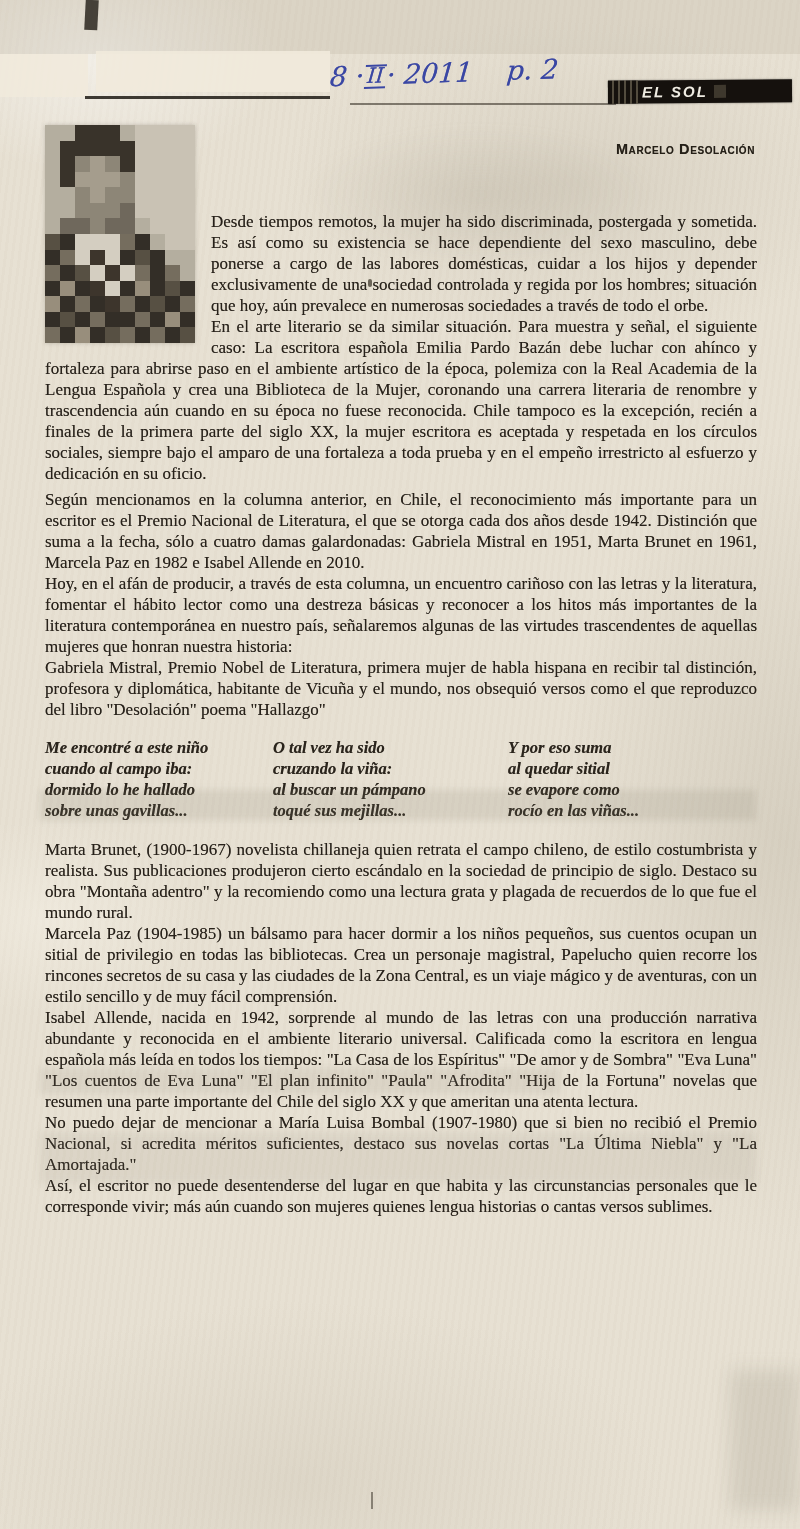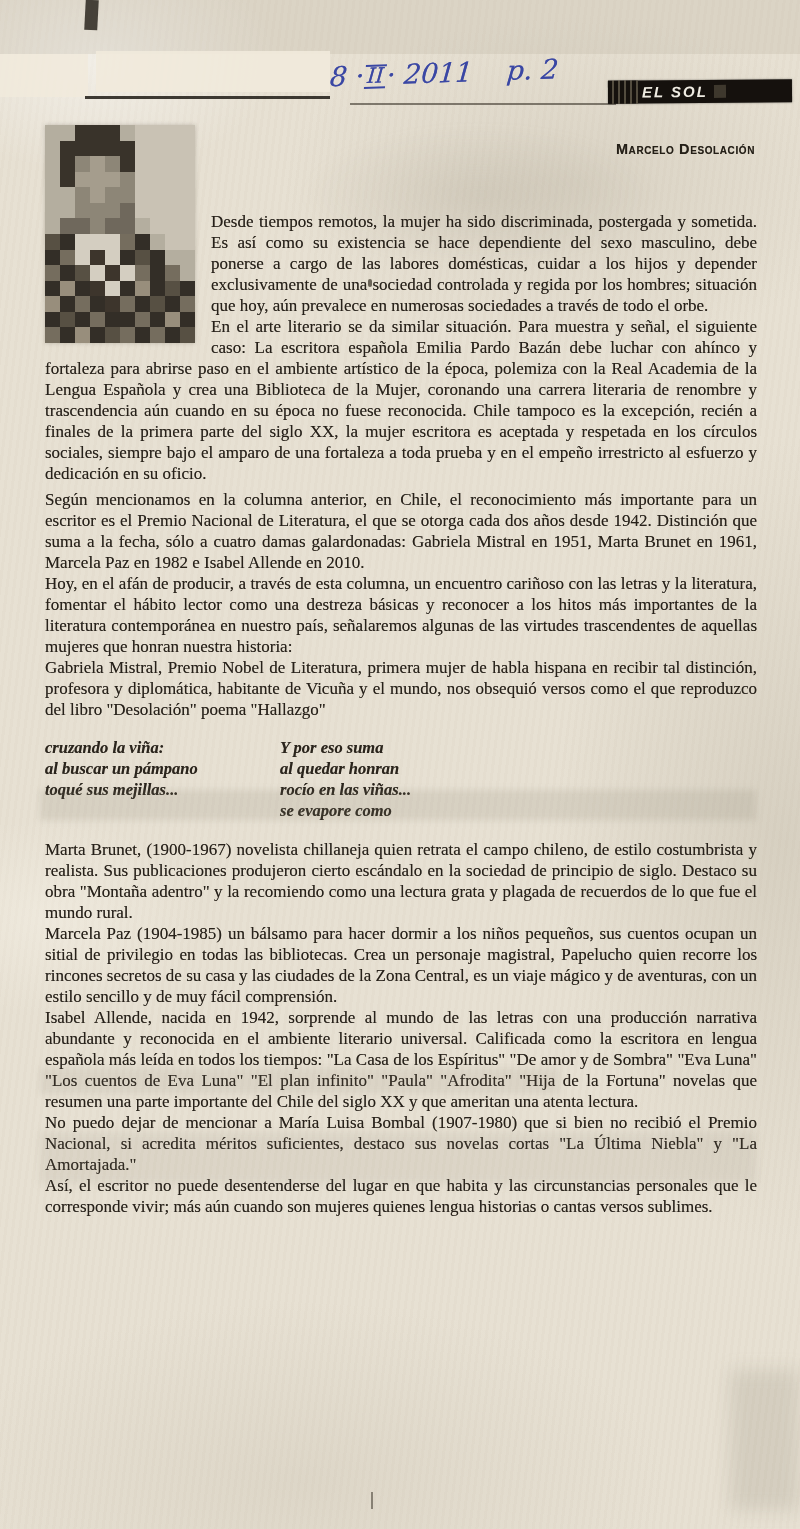--- a/index.html
+++ b/index.html
@@ -269,30 +269,37 @@
       <div class="byline">Marcelo Desolación</div>
     </div>
 
     <p class="p-first">Desde tiempos remotos, la mujer ha sido discriminada, postergada y sometida. Es así como su existencia se hace dependiente del sexo masculino, debe ponerse a cargo de las labores domésticas, cuidar a los hijos y depender exclusivamente de una sociedad controlada y regida por los hombres; situación que hoy, aún prevalece en numerosas sociedades a través de todo el orbe.</p>
     <p>En el arte literario se da similar situación. Para muestra y señal, el siguiente caso: La escritora española Emilia Pardo Bazán debe luchar con ahínco y fortaleza para abrirse paso en el ambiente artístico de la época, polemiza con la Real Academia de la Lengua Española y crea una Biblioteca de la Mujer, coronando una carrera literaria de renombre y trascendencia aún cuando en su época no fuese reconocida. Chile tampoco es la excepción, recién a finales de la primera parte del siglo XX, la mujer escritora es aceptada y respetada en los círculos sociales, siempre bajo el amparo de una fortaleza a toda prueba y en el empeño irrestricto al esfuerzo y dedicación en su oficio.</p>
     <p class="p-gap">Según mencionamos en la columna anterior, en Chile, el reconocimiento más importante para un escritor es el Premio Nacional de Literatura, el que se otorga cada dos años desde 1942. Distinción que suma a la fecha, sólo a cuatro damas galardonadas: Gabriela Mistral en 1951, Marta Brunet en 1961, Marcela Paz en 1982 e Isabel Allende en 2010.</p>
     <p>Hoy, en el afán de producir, a través de esta columna, un encuentro cariñoso con las letras y la literatura, fomentar el hábito lector como una destreza básicas y reconocer a los hitos más importantes de la literatura contemporánea en nuestro país, señalaremos algunas de las virtudes trascendentes de aquellas mujeres que honran nuestra historia:</p>
     <p>Gabriela Mistral, Premio Nobel de Literatura, primera mujer de habla hispana en recibir tal distinción, profesora y diplomática, habitante de Vicuña y el mundo, nos obsequió versos como el que reproduzco del libro "Desolación" poema "Hallazgo"</p>
 
     <div class="poem">
+      <div class="col col1">
+        <span>Me encontré a este niño</span>
+        <span>cuando al campo iba:</span>
+        <span>dormido lo he hallado</span>
+        <span>sobre unas gavillas...</span>
+      </div>
       <div class="col col2">
+        <span>O tal vez ha sido</span>
         <span>cruzando la viña:</span>
         <span>al buscar un pámpano</span>
         <span>toqué sus mejillas...</span>
       </div>
       <div class="col col3">
         <span>Y por eso suma</span>
-        <span>al quedar honran</span>
+        <span>al quedar sitial</span>
+        <span>se evapore como</span>
         <span>rocío en las viñas...</span>
-        <span>se evapore como</span>
       </div>
     </div>
 
     <p>Marta Brunet, (1900-1967) novelista chillaneja quien retrata el campo chileno, de estilo costumbrista y realista. Sus publicaciones produjeron cierto escándalo en la sociedad de principio de siglo. Destaco su obra "Montaña adentro" y la recomiendo como una lectura grata y plagada de recuerdos de lo que fue el mundo rural.</p>
     <p>Marcela Paz (1904-1985) un bálsamo para hacer dormir a los niños pequeños, sus cuentos ocupan un sitial de privilegio en todas las bibliotecas. Crea un personaje magistral, Papelucho quien recorre los rincones secretos de su casa y las ciudades de la Zona Central, es un viaje mágico y de aventuras, con un estilo sencillo y de muy fácil comprensión.</p>
     <p>Isabel Allende, nacida en 1942, sorprende al mundo de las letras con una producción narrativa abundante y reconocida en el ambiente literario universal. Calificada como la escritora en lengua española más leída en todos los tiempos: "La Casa de los Espíritus" "De amor y de Sombra" "Eva Luna" "Los cuentos de Eva Luna" "El plan infinito" "Paula" "Afrodita" "Hija de la Fortuna" novelas que resumen una parte importante del Chile del siglo XX y que ameritan una atenta lectura.</p>
     <p>No puedo dejar de mencionar a María Luisa Bombal (1907-1980) que si bien no recibió el Premio Nacional, si acredita méritos suficientes, destaco sus novelas cortas "La Última Niebla" y "La Amortajada."</p>
     <p>Así, el escritor no puede desentenderse del lugar en que habita y las circunstancias personales que le corresponde vivir; más aún cuando son mujeres quienes lengua historias o cantas versos sublimes.</p>
   </div>
 

